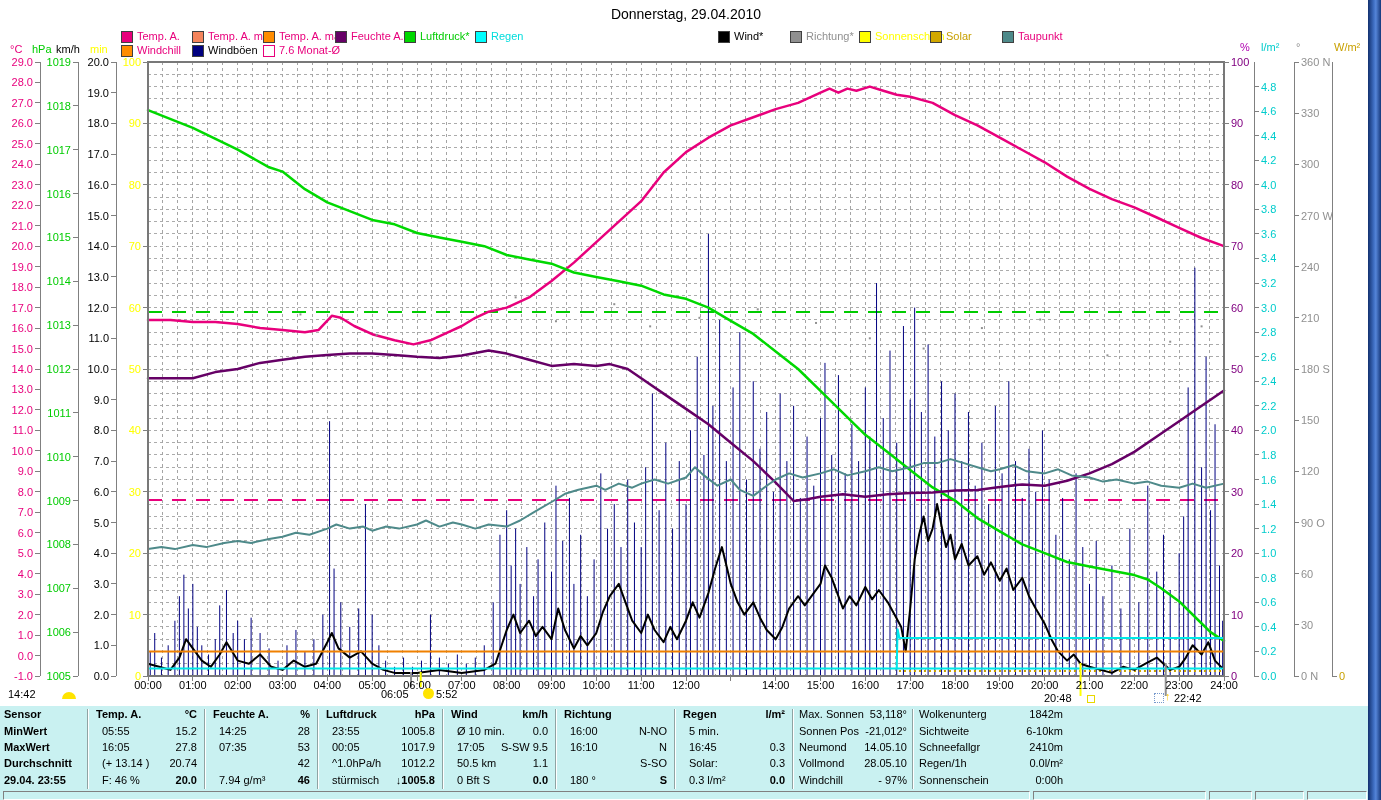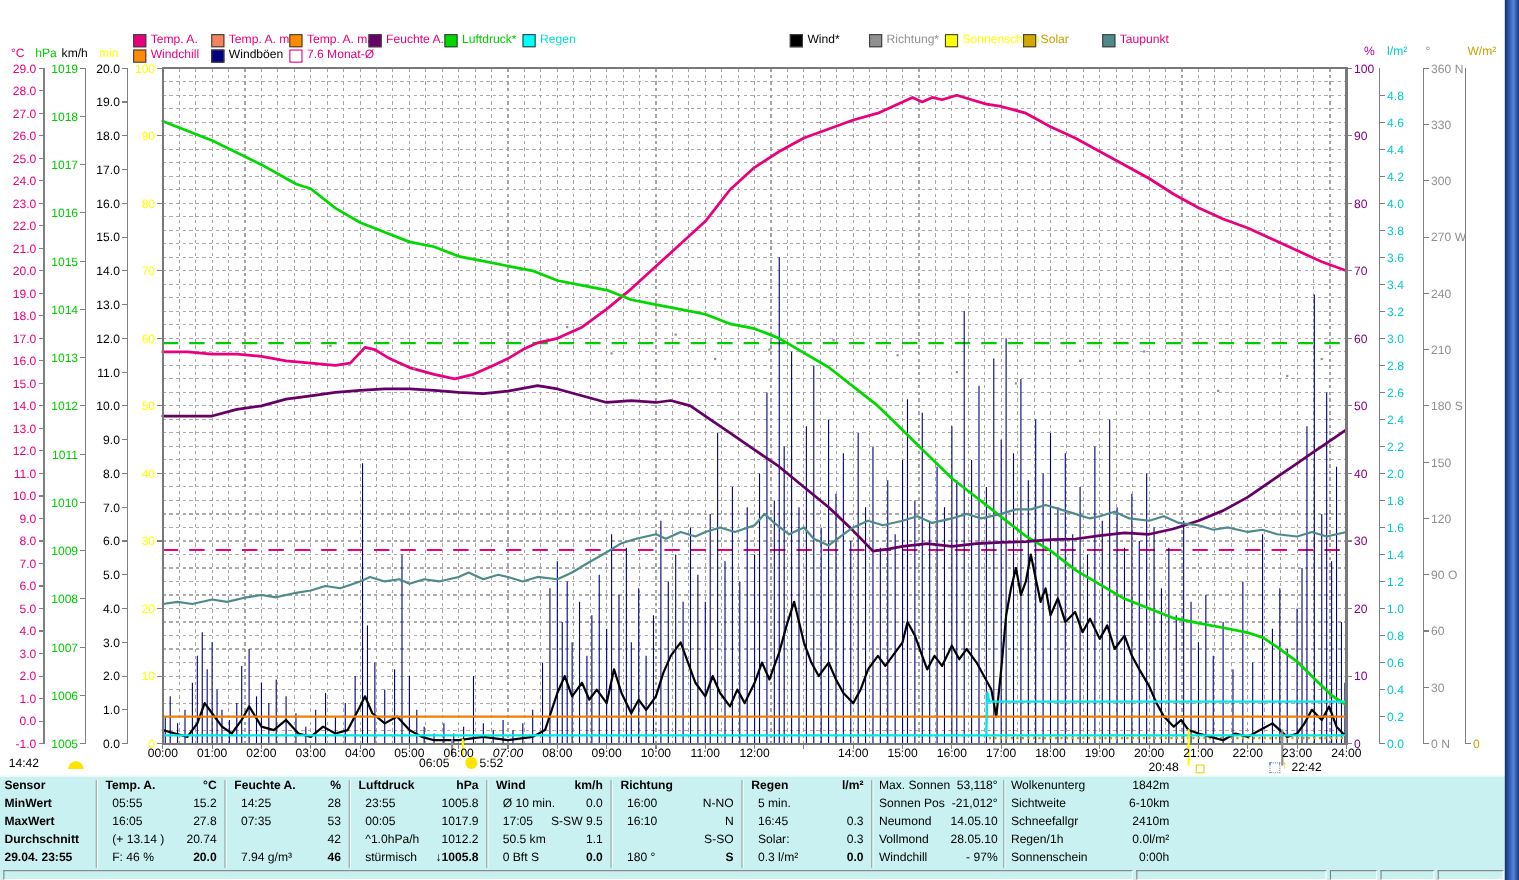--- a/index.html
+++ b/index.html
@@ -660,20 +660,21 @@
         <line x1="1224" y1="676" x2="1224" y2="681" stroke="#808080" stroke-width="1"></line>
       </g>
       <g>
         <line x1="411.0371666666667" y1="672" x2="411.0371666666667" y2="687" stroke="#909090" stroke-width="2"></line>
         <line x1="420.7211666666667" y1="672" x2="420.7211666666667" y2="687" stroke="#FFFF00" stroke-width="2"></line>
         <line x1="1080.5333333333333" y1="663" x2="1080.5333333333333" y2="696" stroke="#FFFF00" stroke-width="2"></line>
         <line x1="1165.7166666666667" y1="663" x2="1165.7166666666667" y2="696" stroke="#909090" stroke-width="2"></line>
       </g>
     </svg>
 
+<div class="abs" id="page-title">Donnerstag, 29.04.2010</div>
 
 <div class="abs" id="legend" style="left:0;top:31px;width:1368px;height:26px;">
       <div class="legend-item" style="left: 121px; top: 0px;">
         <span class="legend-box" style="background: rgb(232, 0, 124);"></span>
         <span class="legend-lbl" style="color: rgb(232, 0, 124);">Temp. A.</span>
       </div>
       <div class="legend-item" style="left: 192px; top: 0px;">
         <span class="legend-box" style="background: rgb(244, 132, 92);"></span>
         <span class="legend-lbl" style="color: rgb(232, 0, 124);">Temp. A. min</span>
       </div>
@@ -737,21 +738,21 @@
 <div class="abs axis-hdr" id="hdr-solar" style="left: 1334px; top: 41px; color: rgb(200, 160, 0);">W/m²</div>
 
 <div class="abs" id="xlabels" style="left:0;top:679px;width:1368px;height:13px;">
       <span style="left: 148px;">00:00</span>
       <span style="left: 192.833px;">01:00</span>
       <span style="left: 237.667px;">02:00</span>
       <span style="left: 282.5px;">03:00</span>
       <span style="left: 327.333px;">04:00</span>
       <span style="left: 372.167px;">05:00</span>
       <span style="left: 417px;">06:00</span>
-      <span style="left: 461.833px; font-style: italic;">07:00</span>
+      <span style="left: 461.833px;">07:00</span>
       <span style="left: 506.667px; text-align: center;">08:00</span>
       <span style="left: 551.5px;">09:00</span>
       <span style="left: 596.333px;">10:00</span>
       <span style="left: 641.167px;">11:00</span>
       <span style="left: 686px;">12:00</span>
       <span style="left: 697px; margin-top: 29px;">13:00</span>
       <span style="left: 775.667px;">14:00</span>
       <span style="left: 820.5px;">15:00</span>
       <span style="left: 865.333px;">16:00</span>
       <span style="left: 910.167px;">17:00</span>

